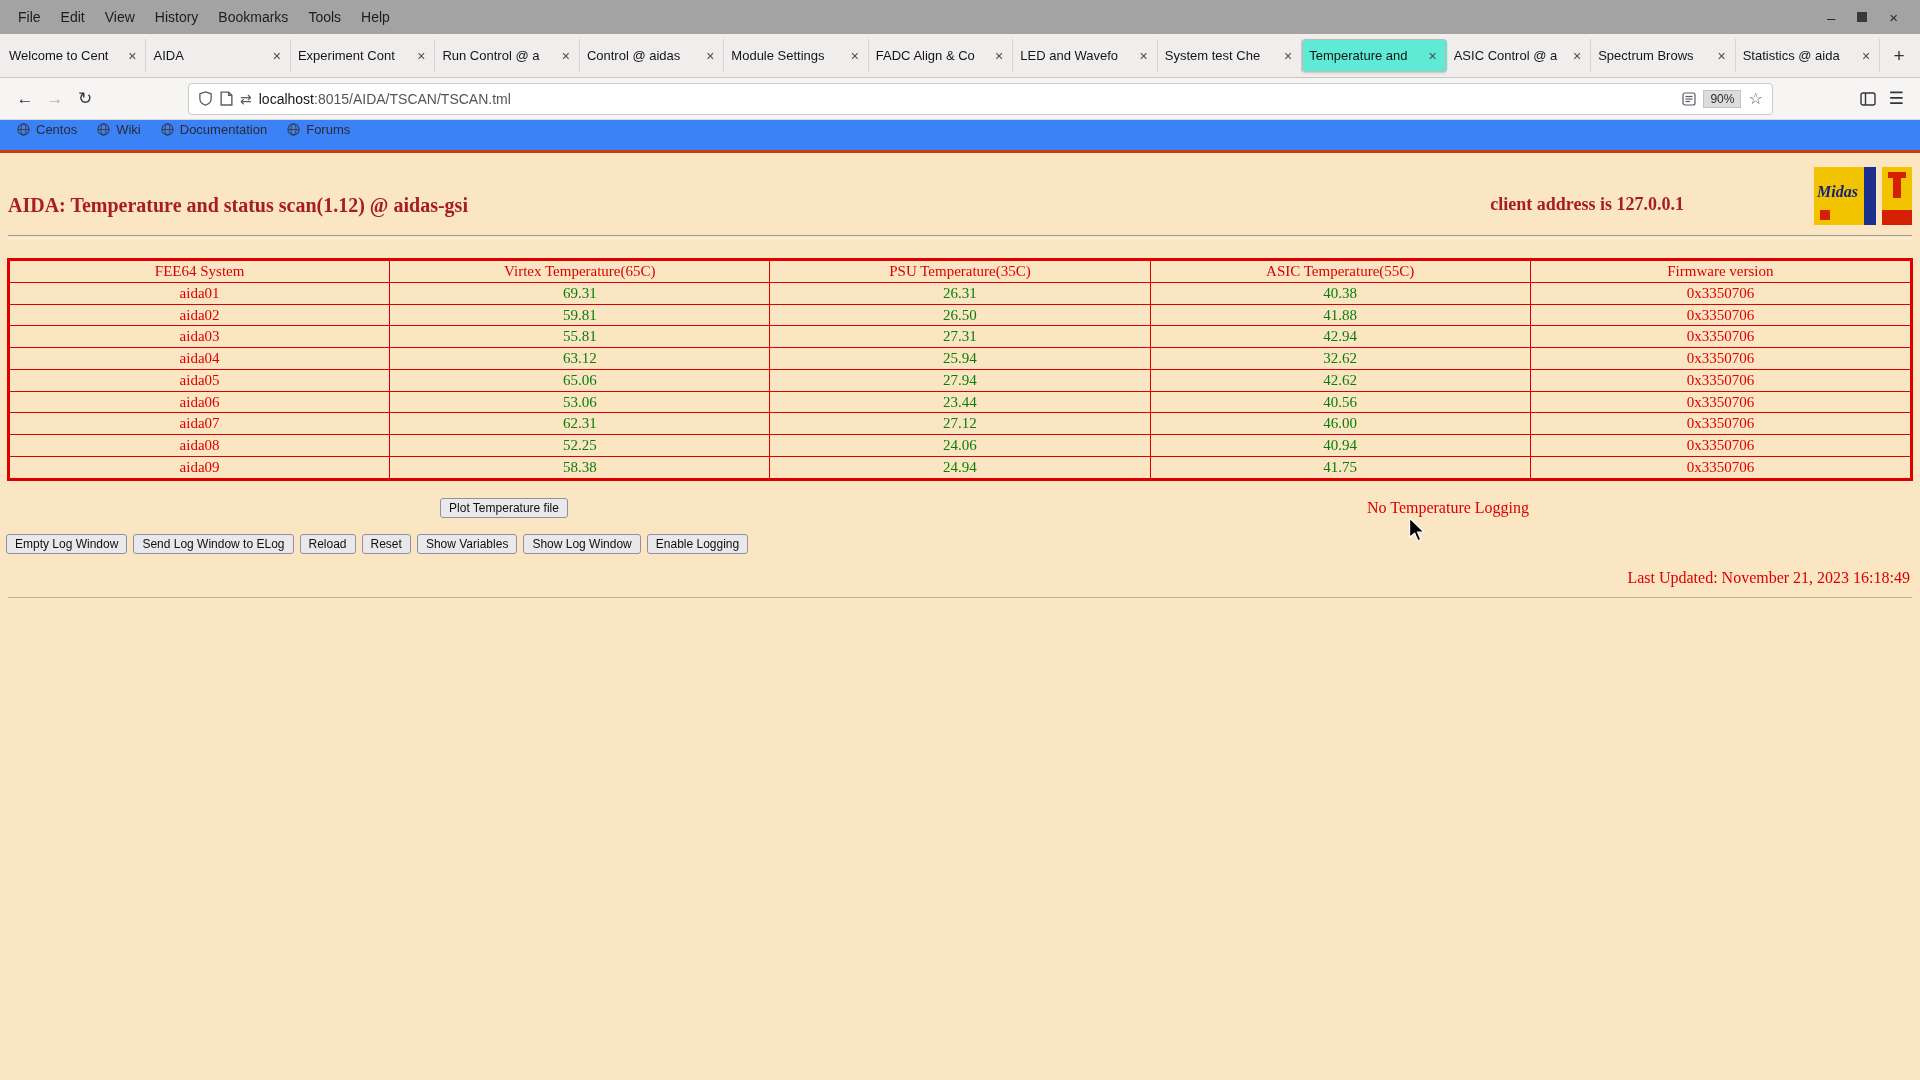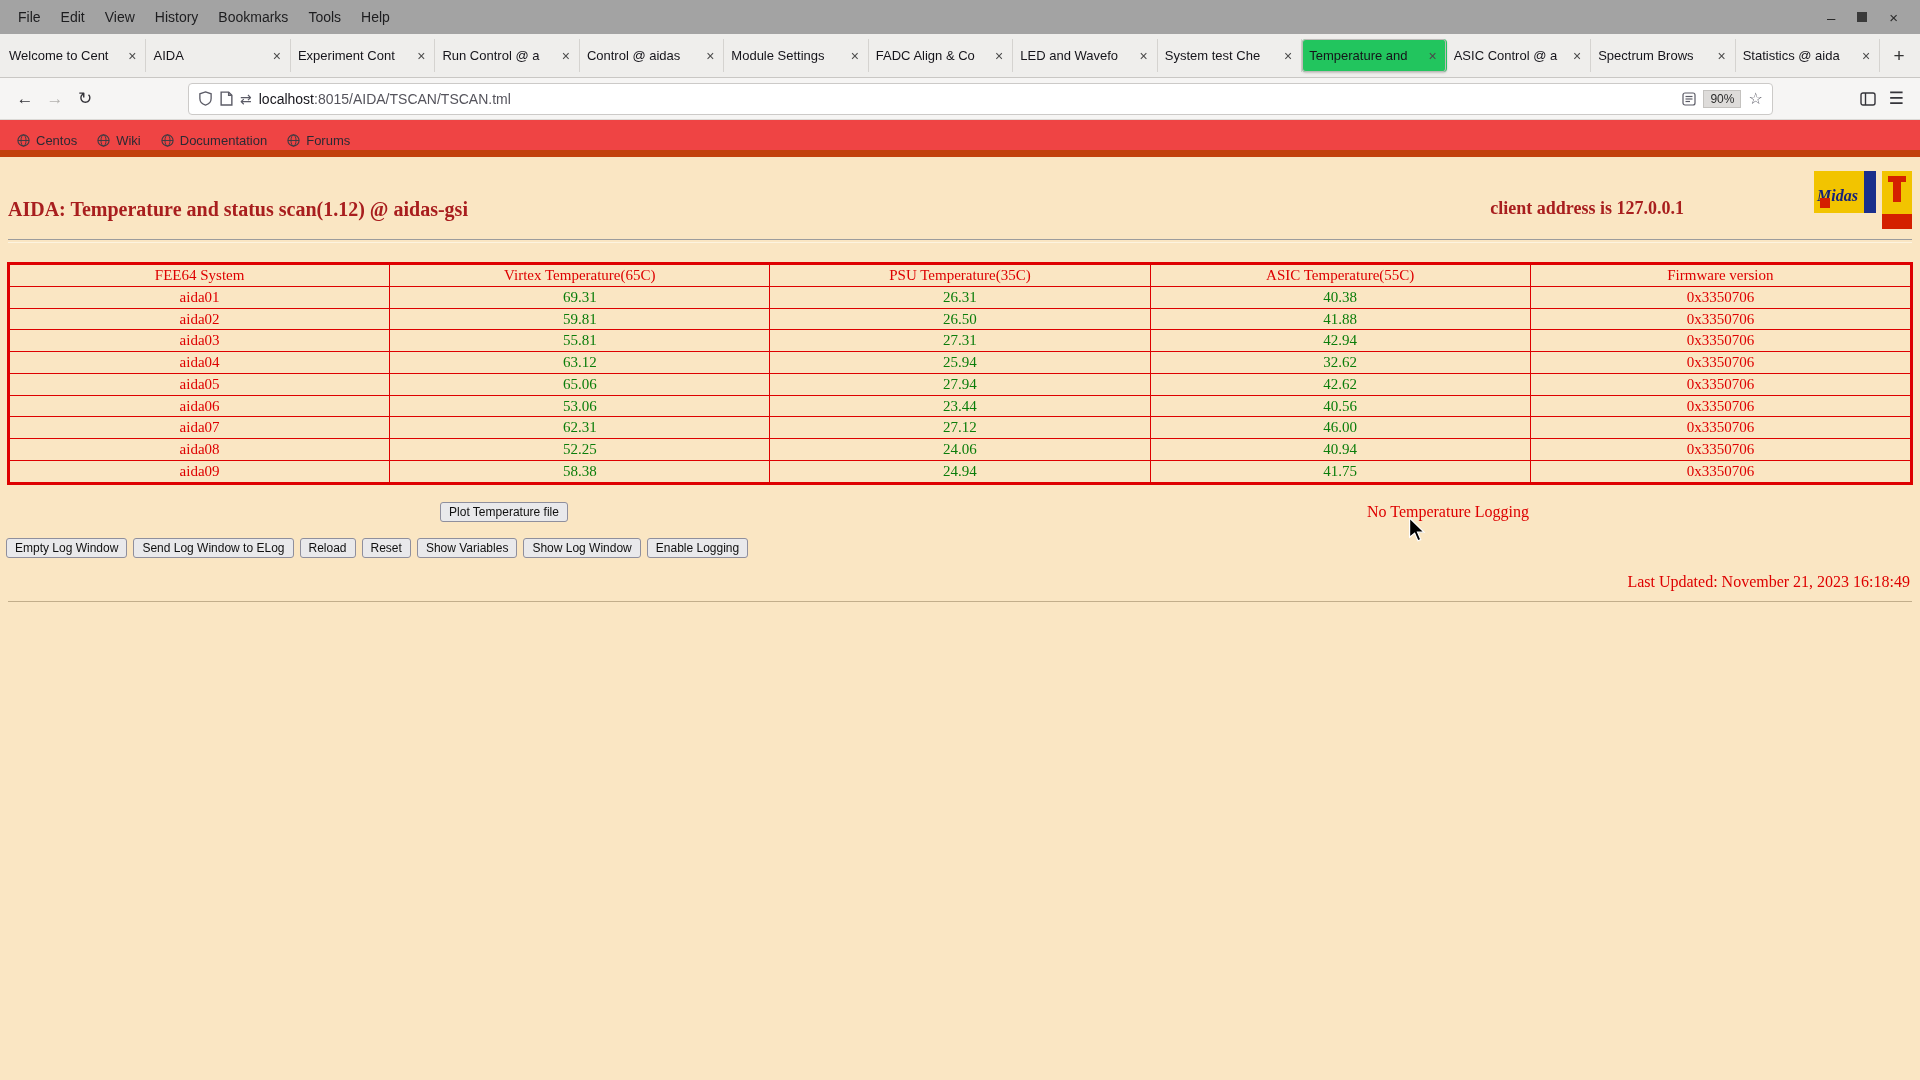--- a/index.html
+++ b/index.html
@@ -9,47 +9,47 @@
   .menubar{height:30px;background:#a3a3a3;display:flex;align-items:center;padding:2px 8px;font-size:14px;color:#1d1d1f;}
   .menu-item{padding:3px 10px;cursor:default;}
   .win-controls{margin-left:auto;display:flex;align-items:center;gap:22px;padding-right:14px;font-size:15px;color:#2a2a2a;}
   .max-box{width:10px;height:10px;background:#3a3a3a;display:inline-block;}
 
   .tabbar{height:43px;background:#EFEEEC;display:flex;align-items:stretch;border-bottom:1px solid #C9C7C4;padding:0 2px;}
   .tabs{display:flex;flex:1 1 auto;min-width:0;}
   .tab{flex:1 1 146px;max-width:148px;min-width:0;display:flex;align-items:center;gap:6px;padding:0 7px;margin:5px 0;font-size:13px;color:#15141A;border-right:1px solid #D5D3D0;}
   .tab-label{flex:1 1 auto;overflow:hidden;white-space:nowrap;}
   .tab-close{flex:none;color:#4a4a4a;font-size:14px;padding:0 2px;}
-  .tab.active{background:#22c55e;box-shadow:inset 0 0 0 1px #BDBBB8,0 1px 2px rgba(0,0,0,.18);border-radius:4px;border-right-color:transparent;}
+  .tab.active{background:#5eead4;box-shadow:inset 0 0 0 1px #BDBBB8,0 1px 2px rgba(0,0,0,.18);border-radius:4px;border-right-color:transparent;}
   .newtab{width:38px;display:flex;align-items:center;justify-content:center;font-size:19px;color:#333;}
 
   .navbar{height:41px;background:#F6F5F4;display:flex;align-items:center;padding:0 10px;border-bottom:1px solid #DBD9D6;}
   .nav-btn{width:30px;height:30px;display:flex;align-items:center;justify-content:center;font-size:17px;color:#35343A;border-radius:4px;}
   .nav-btn.disabled{color:#B3B1AE;}
   .spacer{flex:0 0 88px;}
   .spacer2{flex:0 0 80px;}
   .urlbar{flex:1 1 auto;height:30px;background:#FFFFFF;border:1px solid #CCCAC8;border-radius:4px;display:flex;align-items:center;padding:0 9px;gap:7px;font-size:14px;}
   .url-text{flex:1 1 auto;white-space:nowrap;overflow:hidden;color:#16151B;}
   .url-rest{color:#55545C;}
   .zoom-badge{background:#DEDCDA;border:1px solid #C4C2BF;border-radius:0;font-size:12px;padding:1px 6px;color:#2b2b2b;}
   .star{font-size:16px;color:#5B5B66;}
   .icon-glyph{color:#5B5B66;font-size:14px;}
   .hamburger{font-size:17px;color:#35343A;padding:0 6px;}
   svg.cicon{display:block;}
 
-  .bookmarksbar{height:30px;background:#ef4444;display:flex;align-items:flex-end;padding:0 10px;gap:6px;font-size:13px;color:#2B2A33;border-bottom:7px solid #c2410c;}
+  .bookmarksbar{height:30px;background:#3b82f6;display:flex;align-items:flex-start;padding:0 10px;gap:6px;font-size:13px;color:#2B2A33;border-bottom:3px solid #c2410c;}
   .bookmark{display:flex;align-items:center;gap:6px;padding:2px 7px;}
 
   
   .page{position:relative;min-height:934px;background:var(--page_bg);font-family:"Liberation Serif",serif;color:#000;}
   .header-row{display:flex;align-items:flex-start;padding:14px 8px 0 8px;}
   .page-title{font-size:20px;font-weight:bold;color:var(--title_red);margin-top:27px;}
   .client-address{font-size:18px;font-weight:bold;color:var(--title_red);margin-top:27px;margin-left:auto;white-space:nowrap;}
   .logos{display:flex;gap:6px;margin-left:130px;flex:none;}
-  .logo-midas{width:62px;height:42px;background:#F2C400;position:relative;overflow:hidden;text-decoration:underline;}
+  .logo-midas{width:62px;height:58px;background:#F2C400;position:relative;overflow:hidden;text-decoration:underline;}
   .logo-midas .blue-strip{position:absolute;right:0;top:0;width:12px;height:100%;background:#1B2F8C;}
   .logo-midas .midas-text{position:absolute;left:3px;top:16px;font-family:"Liberation Serif",serif;font-style:italic;font-weight:bold;font-size:16px;color:#15227A;}
   .logo-midas .red-sq{position:absolute;left:6px;bottom:5px;width:10px;height:10px;background:#D42000;}
   .logo-tcl{width:30px;height:58px;background:#F2C400;position:relative;overflow:hidden;}
   .logo-tcl .t-top{position:absolute;left:6px;top:5px;width:18px;height:6px;background:#D42000;}
   .logo-tcl .t-stem{position:absolute;left:11px;top:5px;width:8px;height:26px;background:#D42000;}
   .logo-tcl .band{position:absolute;left:0;bottom:0;width:100%;height:15px;background:#D42000;}
 
   .hr1{margin:10px 8px 0 8px;height:2px;border:none;border-top:1px solid #9C9C9C;border-bottom:1px solid #FDF4E0;}
   .hr2{margin:10px 8px 0 8px;height:1px;border:none;border-top:1px solid rgba(110,90,55,0.4);}

